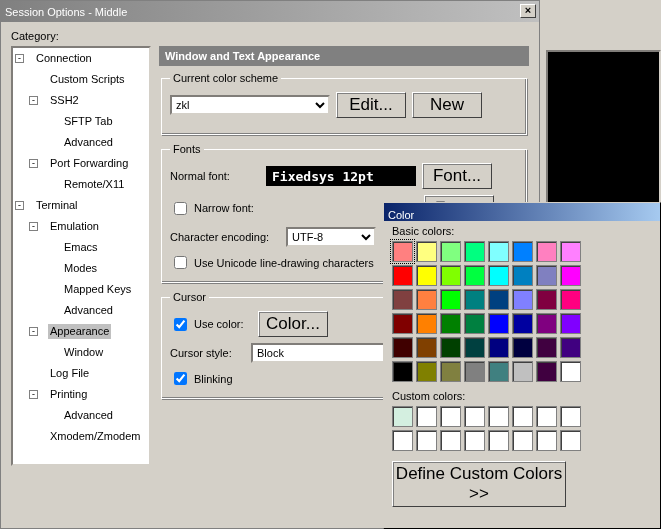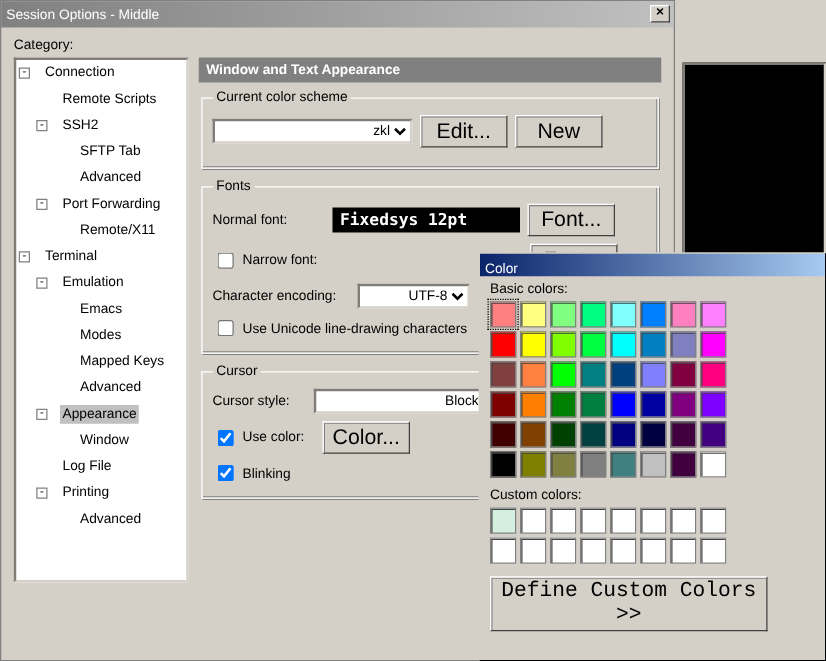--- a/index.html
+++ b/index.html
@@ -106,21 +106,20 @@
     font-family: inherit;
     font-size: 17px;
     min-width: 70px;
   }
   .btn.disabled { color:#808080; cursor:default; }
   select, input[type=text] {
     font-family: inherit; font-size: 11px;
     border: 2px inset #d4d0c8;
     background: #fff;
     height: 20px;
-    text-align: right;
   }
   .row { display:flex; align-items:center; gap:6px; margin-bottom:6px; }
   .font-display {
     background:#000; color:#fff;
     font-family: "Fixedsys", monospace;
     font-weight: bold;
     font-size: 13px;
     padding: 3px 6px;
     width: 150px; height:20px;
     display:flex; align-items:center;
@@ -153,21 +152,21 @@
   .swatches { display:flex; flex-wrap:wrap; gap:3px; margin-bottom:8px; margin-top:4px; width: 208px;}
   .swatch {
     width:21px; height:21px;
     border:1px solid #808080;
     box-shadow: inset 1px 1px 0 #404040;
     cursor:pointer;
   }
   .swatch.sel { outline:1px dotted #000; outline-offset:1px; }
   .customsw { display:flex; flex-wrap:wrap; gap:3px; margin-top:4px; width:208px; }
   .customsw .swatch { background:#fff; }
-  .define-btn { width:222px; margin-top:10px;font-family:Liberation Mono, monospace; }
+  .define-btn { width:174px; margin-top:10px; }
   .ok-cancel { display:flex; gap:6px; margin-top:6px; }
   .ok-cancel .btn { min-width:68px; }
   .ok-cancel .btn.default { border:2px solid #000; padding:1px 0;}
 
   .terminal-preview {
     position:absolute;
     left:546px; top:50px;
     width:115px; height:320px;
     background:#000;
     border:2px inset #d4d0c8;
@@ -215,21 +214,21 @@
         <ul>
           <li>
               <div class="row">
                 <span class="plusminus">-</span>
                 <span class="lbl">Connection</span>
               </div>
             </li>
           <li class="indent1">
               <div class="row">
                 <span class="noplus"></span>
-                <span class="lbl">Remote Scripts</span>
+                <span class="lbl">Custom Scripts</span>
               </div>
             </li>
           <li class="indent1">
               <div class="row">
                 <span class="plusminus">-</span>
                 <span class="lbl">SSH2</span>
               </div>
             </li>
           <li class="indent2">
               <div class="row">
@@ -317,20 +316,21 @@
             </li>
           <li class="indent2">
               <div class="row">
                 <span class="noplus"></span>
                 <span class="lbl">Advanced</span>
               </div>
             </li>
           <li class="indent1">
               <div class="row">
                 <span class="noplus"></span>
+                <span class="lbl">Xmodem/Zmodem</span>
               </div>
             </li>
         </ul>
       </div>
 
       <div class="right-panel">
         <div class="section-title">Window and Text Appearance</div>
 
         <fieldset>
           <legend>Current color scheme</legend>
@@ -365,31 +365,31 @@
           </div>
           <label class="chklabel">
             <input type="checkbox" style="">
             <span>Use Unicode line-drawing characters</span>
           </label>
         </fieldset>
 
         <fieldset>
           <legend>Cursor</legend>
           <div class="row">
-            <span style="width:75px">Cursor style:</span>
-            <select style="width:150px">
-              <option>Block</option>
-            </select>
-          </div>
-          <div class="row">
             <label class="chklabel" style="width:82px">
               <input type="checkbox" checked="" style="">
               <span>Use color:</span>
             </label>
             <button class="btn">Color...</button>
+          </div>
+          <div class="row">
+            <span style="width:75px">Cursor style:</span>
+            <select style="width:150px">
+              <option>Block</option>
+            </select>
           </div>
           <label class="chklabel">
             <input type="checkbox" checked="" style="">
             <span>Blinking</span>
           </label>
         </fieldset>
       </div>
     </div>
   </div>
 </div>

